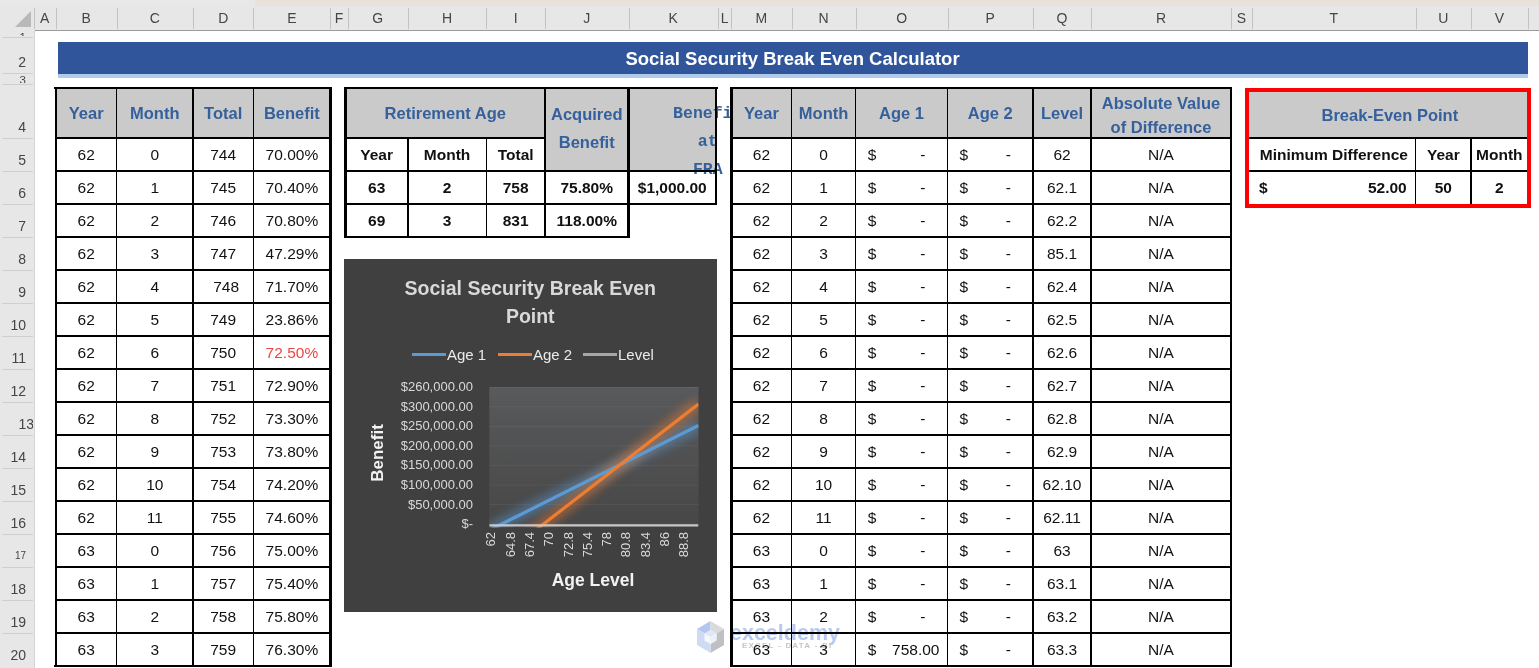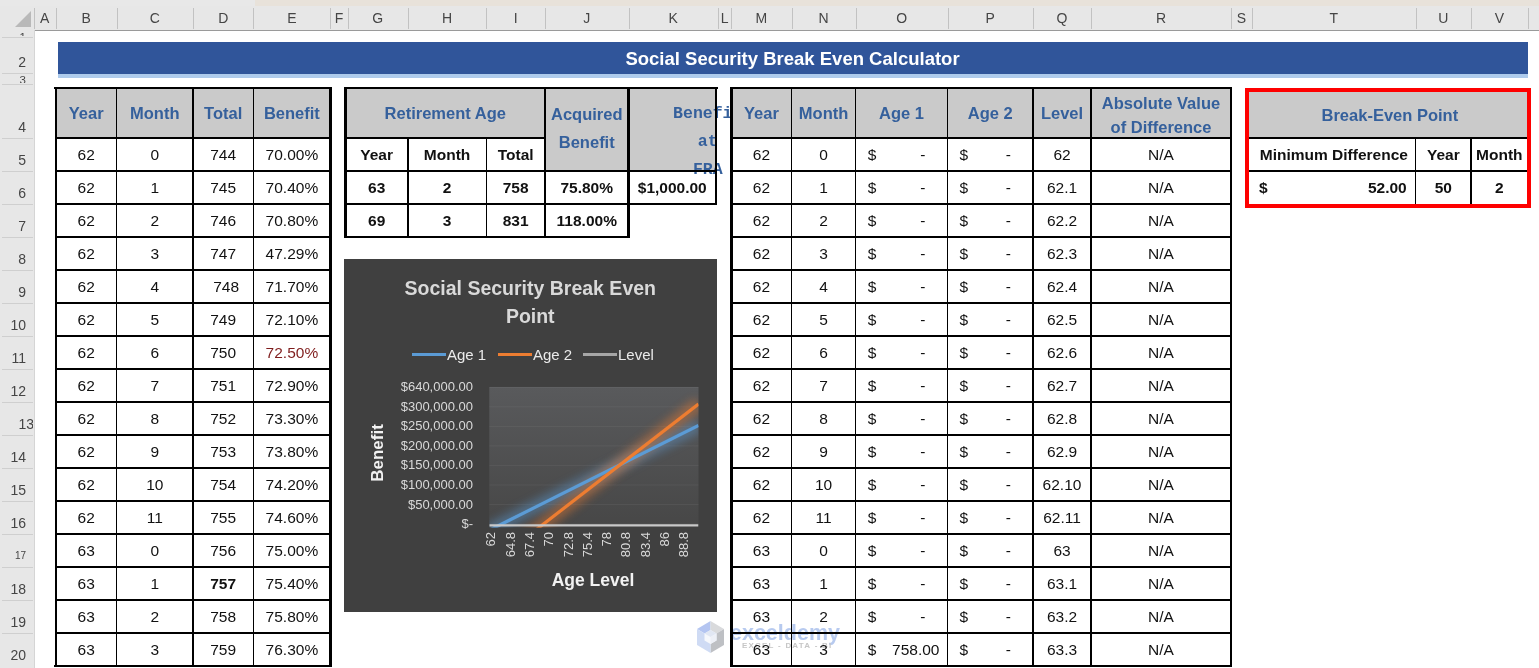--- a/index.html
+++ b/index.html
@@ -133,25 +133,25 @@
 <div class="a" style="left:116.60px;top:237.00px;width:76.40px;height:33.00px;line-height:33.00px;font-size:15.5px;font-weight:normal;color:#111;text-align:center;padding-left:0px;padding-right:0px;box-sizing:border-box;">3</div>
 <div class="a" style="left:193.00px;top:237.00px;width:60.40px;height:33.00px;line-height:33.00px;font-size:15.5px;font-weight:normal;color:#111;text-align:center;padding-left:0px;padding-right:0px;box-sizing:border-box;">747</div>
 <div class="a" style="left:253.40px;top:237.00px;width:77.00px;height:33.00px;line-height:33.00px;font-size:15.5px;font-weight:normal;color:#111;text-align:center;padding-left:0px;padding-right:0px;box-sizing:border-box;">47.29%</div>
 <div class="a" style="left:55.80px;top:270.00px;width:60.80px;height:33.00px;line-height:33.00px;font-size:15.5px;font-weight:normal;color:#111;text-align:center;padding-left:0px;padding-right:0px;box-sizing:border-box;">62</div>
 <div class="a" style="left:116.60px;top:270.00px;width:76.40px;height:33.00px;line-height:33.00px;font-size:15.5px;font-weight:normal;color:#111;text-align:center;padding-left:0px;padding-right:0px;box-sizing:border-box;">4</div>
 <div class="a" style="left:193.00px;top:270.00px;width:60.40px;height:33.00px;line-height:33.00px;font-size:15.5px;font-weight:normal;color:#111;text-align:center;padding-left:6px;padding-right:0px;box-sizing:border-box;">748</div>
 <div class="a" style="left:253.40px;top:270.00px;width:77.00px;height:33.00px;line-height:33.00px;font-size:15.5px;font-weight:normal;color:#111;text-align:center;padding-left:0px;padding-right:0px;box-sizing:border-box;">71.70%</div>
 <div class="a" style="left:55.80px;top:303.00px;width:60.80px;height:33.00px;line-height:33.00px;font-size:15.5px;font-weight:normal;color:#111;text-align:center;padding-left:0px;padding-right:0px;box-sizing:border-box;">62</div>
 <div class="a" style="left:116.60px;top:303.00px;width:76.40px;height:33.00px;line-height:33.00px;font-size:15.5px;font-weight:normal;color:#111;text-align:center;padding-left:0px;padding-right:0px;box-sizing:border-box;">5</div>
 <div class="a" style="left:193.00px;top:303.00px;width:60.40px;height:33.00px;line-height:33.00px;font-size:15.5px;font-weight:normal;color:#111;text-align:center;padding-left:0px;padding-right:0px;box-sizing:border-box;">749</div>
-<div class="a" style="left:253.40px;top:303.00px;width:77.00px;height:33.00px;line-height:33.00px;font-size:15.5px;font-weight:normal;color:#111;text-align:center;padding-left:0px;padding-right:0px;box-sizing:border-box;">72.10%</div>
+<div class="a" style="left:253.40px;top:303.00px;width:77.00px;height:33.00px;line-height:33.00px;font-size:15.5px;font-weight:normal;color:#111;text-align:center;padding-left:0px;padding-right:0px;box-sizing:border-box;">23.86%</div>
 <div class="a" style="left:55.80px;top:336.00px;width:60.80px;height:33.00px;line-height:33.00px;font-size:15.5px;font-weight:normal;color:#111;text-align:center;padding-left:0px;padding-right:0px;box-sizing:border-box;">62</div>
 <div class="a" style="left:116.60px;top:336.00px;width:76.40px;height:33.00px;line-height:33.00px;font-size:15.5px;font-weight:normal;color:#111;text-align:center;padding-left:0px;padding-right:0px;box-sizing:border-box;">6</div>
 <div class="a" style="left:193.00px;top:336.00px;width:60.40px;height:33.00px;line-height:33.00px;font-size:15.5px;font-weight:normal;color:#111;text-align:center;padding-left:0px;padding-right:0px;box-sizing:border-box;">750</div>
-<div class="a" style="left:253.40px;top:336.00px;width:77.00px;height:33.00px;line-height:33.00px;font-size:15.5px;font-weight:normal;color:#7f1d1d;text-align:center;padding-left:0px;padding-right:0px;box-sizing:border-box;">72.50%</div>
+<div class="a" style="left:253.40px;top:336.00px;width:77.00px;height:33.00px;line-height:33.00px;font-size:15.5px;font-weight:normal;color:#ef4444;text-align:center;padding-left:0px;padding-right:0px;box-sizing:border-box;">72.50%</div>
 <div class="a" style="left:55.80px;top:369.00px;width:60.80px;height:33.00px;line-height:33.00px;font-size:15.5px;font-weight:normal;color:#111;text-align:center;padding-left:0px;padding-right:0px;box-sizing:border-box;">62</div>
 <div class="a" style="left:116.60px;top:369.00px;width:76.40px;height:33.00px;line-height:33.00px;font-size:15.5px;font-weight:normal;color:#111;text-align:center;padding-left:0px;padding-right:0px;box-sizing:border-box;">7</div>
 <div class="a" style="left:193.00px;top:369.00px;width:60.40px;height:33.00px;line-height:33.00px;font-size:15.5px;font-weight:normal;color:#111;text-align:center;padding-left:0px;padding-right:0px;box-sizing:border-box;">751</div>
 <div class="a" style="left:253.40px;top:369.00px;width:77.00px;height:33.00px;line-height:33.00px;font-size:15.5px;font-weight:normal;color:#111;text-align:center;padding-left:0px;padding-right:0px;box-sizing:border-box;">72.90%</div>
 <div class="a" style="left:55.80px;top:402.00px;width:60.80px;height:33.00px;line-height:33.00px;font-size:15.5px;font-weight:normal;color:#111;text-align:center;padding-left:0px;padding-right:0px;box-sizing:border-box;">62</div>
 <div class="a" style="left:116.60px;top:402.00px;width:76.40px;height:33.00px;line-height:33.00px;font-size:15.5px;font-weight:normal;color:#111;text-align:center;padding-left:0px;padding-right:0px;box-sizing:border-box;">8</div>
 <div class="a" style="left:193.00px;top:402.00px;width:60.40px;height:33.00px;line-height:33.00px;font-size:15.5px;font-weight:normal;color:#111;text-align:center;padding-left:0px;padding-right:0px;box-sizing:border-box;">752</div>
 <div class="a" style="left:253.40px;top:402.00px;width:77.00px;height:33.00px;line-height:33.00px;font-size:15.5px;font-weight:normal;color:#111;text-align:center;padding-left:0px;padding-right:0px;box-sizing:border-box;">73.30%</div>
 <div class="a" style="left:55.80px;top:435.00px;width:60.80px;height:33.00px;line-height:33.00px;font-size:15.5px;font-weight:normal;color:#111;text-align:center;padding-left:0px;padding-right:0px;box-sizing:border-box;">62</div>
 <div class="a" style="left:116.60px;top:435.00px;width:76.40px;height:33.00px;line-height:33.00px;font-size:15.5px;font-weight:normal;color:#111;text-align:center;padding-left:0px;padding-right:0px;box-sizing:border-box;">9</div>
@@ -164,21 +164,21 @@
 <div class="a" style="left:55.80px;top:501.00px;width:60.80px;height:33.00px;line-height:33.00px;font-size:15.5px;font-weight:normal;color:#111;text-align:center;padding-left:0px;padding-right:0px;box-sizing:border-box;">62</div>
 <div class="a" style="left:116.60px;top:501.00px;width:76.40px;height:33.00px;line-height:33.00px;font-size:15.5px;font-weight:normal;color:#111;text-align:center;padding-left:0px;padding-right:0px;box-sizing:border-box;">11</div>
 <div class="a" style="left:193.00px;top:501.00px;width:60.40px;height:33.00px;line-height:33.00px;font-size:15.5px;font-weight:normal;color:#111;text-align:center;padding-left:0px;padding-right:0px;box-sizing:border-box;">755</div>
 <div class="a" style="left:253.40px;top:501.00px;width:77.00px;height:33.00px;line-height:33.00px;font-size:15.5px;font-weight:normal;color:#111;text-align:center;padding-left:0px;padding-right:0px;box-sizing:border-box;">74.60%</div>
 <div class="a" style="left:55.80px;top:534.00px;width:60.80px;height:33.00px;line-height:33.00px;font-size:15.5px;font-weight:normal;color:#111;text-align:center;padding-left:0px;padding-right:0px;box-sizing:border-box;">63</div>
 <div class="a" style="left:116.60px;top:534.00px;width:76.40px;height:33.00px;line-height:33.00px;font-size:15.5px;font-weight:normal;color:#111;text-align:center;padding-left:0px;padding-right:0px;box-sizing:border-box;">0</div>
 <div class="a" style="left:193.00px;top:534.00px;width:60.40px;height:33.00px;line-height:33.00px;font-size:15.5px;font-weight:normal;color:#111;text-align:center;padding-left:0px;padding-right:0px;box-sizing:border-box;">756</div>
 <div class="a" style="left:253.40px;top:534.00px;width:77.00px;height:33.00px;line-height:33.00px;font-size:15.5px;font-weight:normal;color:#111;text-align:center;padding-left:0px;padding-right:0px;box-sizing:border-box;">75.00%</div>
 <div class="a" style="left:55.80px;top:567.00px;width:60.80px;height:33.00px;line-height:33.00px;font-size:15.5px;font-weight:normal;color:#111;text-align:center;padding-left:0px;padding-right:0px;box-sizing:border-box;">63</div>
 <div class="a" style="left:116.60px;top:567.00px;width:76.40px;height:33.00px;line-height:33.00px;font-size:15.5px;font-weight:normal;color:#111;text-align:center;padding-left:0px;padding-right:0px;box-sizing:border-box;">1</div>
-<div class="a" style="left:193.00px;top:567.00px;width:60.40px;height:33.00px;line-height:33.00px;font-size:15.5px;font-weight:bold;color:#111;text-align:center;padding-left:0px;padding-right:0px;box-sizing:border-box;">757</div>
+<div class="a" style="left:193.00px;top:567.00px;width:60.40px;height:33.00px;line-height:33.00px;font-size:15.5px;font-weight:normal;color:#111;text-align:center;padding-left:0px;padding-right:0px;box-sizing:border-box;">757</div>
 <div class="a" style="left:253.40px;top:567.00px;width:77.00px;height:33.00px;line-height:33.00px;font-size:15.5px;font-weight:normal;color:#111;text-align:center;padding-left:0px;padding-right:0px;box-sizing:border-box;">75.40%</div>
 <div class="a" style="left:55.80px;top:600.00px;width:60.80px;height:33.00px;line-height:33.00px;font-size:15.5px;font-weight:normal;color:#111;text-align:center;padding-left:0px;padding-right:0px;box-sizing:border-box;">63</div>
 <div class="a" style="left:116.60px;top:600.00px;width:76.40px;height:33.00px;line-height:33.00px;font-size:15.5px;font-weight:normal;color:#111;text-align:center;padding-left:0px;padding-right:0px;box-sizing:border-box;">2</div>
 <div class="a" style="left:193.00px;top:600.00px;width:60.40px;height:33.00px;line-height:33.00px;font-size:15.5px;font-weight:normal;color:#111;text-align:center;padding-left:0px;padding-right:0px;box-sizing:border-box;">758</div>
 <div class="a" style="left:253.40px;top:600.00px;width:77.00px;height:33.00px;line-height:33.00px;font-size:15.5px;font-weight:normal;color:#111;text-align:center;padding-left:0px;padding-right:0px;box-sizing:border-box;">75.80%</div>
 <div class="a" style="left:55.80px;top:633.00px;width:60.80px;height:33.00px;line-height:33.00px;font-size:15.5px;font-weight:normal;color:#111;text-align:center;padding-left:0px;padding-right:0px;box-sizing:border-box;">63</div>
 <div class="a" style="left:116.60px;top:633.00px;width:76.40px;height:33.00px;line-height:33.00px;font-size:15.5px;font-weight:normal;color:#111;text-align:center;padding-left:0px;padding-right:0px;box-sizing:border-box;">3</div>
 <div class="a" style="left:193.00px;top:633.00px;width:60.40px;height:33.00px;line-height:33.00px;font-size:15.5px;font-weight:normal;color:#111;text-align:center;padding-left:0px;padding-right:0px;box-sizing:border-box;">759</div>
 <div class="a" style="left:253.40px;top:633.00px;width:77.00px;height:33.00px;line-height:33.00px;font-size:15.5px;font-weight:normal;color:#111;text-align:center;padding-left:0px;padding-right:0px;box-sizing:border-box;">76.30%</div>
 <div class="a" style="left:54.55px;top:88.00px;width:2.50px;height:578.00px;background:#000;"></div>
@@ -262,21 +262,21 @@
 <div class="a" style="left:947.50px;top:204.00px;width:85.50px;height:33.00px;line-height:33.00px;font-size:15.5px;font-weight:normal;color:#111;text-align:left;padding-left:12px;padding-right:0px;box-sizing:border-box;">$</div>
 <div class="a" style="left:947.50px;top:204.00px;width:85.50px;height:33.00px;line-height:33.00px;font-size:15.5px;font-weight:normal;color:#111;text-align:right;padding-left:0px;padding-right:22px;box-sizing:border-box;">-</div>
 <div class="a" style="left:1033.00px;top:204.00px;width:58.00px;height:33.00px;line-height:33.00px;font-size:15.5px;font-weight:normal;color:#111;text-align:center;padding-left:0px;padding-right:0px;box-sizing:border-box;">62.2</div>
 <div class="a" style="left:1091.00px;top:204.00px;width:140.00px;height:33.00px;line-height:33.00px;font-size:15.5px;font-weight:normal;color:#111;text-align:center;padding-left:0px;padding-right:0px;box-sizing:border-box;">N/A</div>
 <div class="a" style="left:731.40px;top:237.00px;width:60.10px;height:33.00px;line-height:33.00px;font-size:15.5px;font-weight:normal;color:#111;text-align:center;padding-left:0px;padding-right:0px;box-sizing:border-box;">62</div>
 <div class="a" style="left:791.50px;top:237.00px;width:64.20px;height:33.00px;line-height:33.00px;font-size:15.5px;font-weight:normal;color:#111;text-align:center;padding-left:0px;padding-right:0px;box-sizing:border-box;">3</div>
 <div class="a" style="left:855.70px;top:237.00px;width:91.80px;height:33.00px;line-height:33.00px;font-size:15.5px;font-weight:normal;color:#111;text-align:left;padding-left:12px;padding-right:0px;box-sizing:border-box;">$</div>
 <div class="a" style="left:855.70px;top:237.00px;width:91.80px;height:33.00px;line-height:33.00px;font-size:15.5px;font-weight:normal;color:#111;text-align:right;padding-left:0px;padding-right:22px;box-sizing:border-box;">-</div>
 <div class="a" style="left:947.50px;top:237.00px;width:85.50px;height:33.00px;line-height:33.00px;font-size:15.5px;font-weight:normal;color:#111;text-align:left;padding-left:12px;padding-right:0px;box-sizing:border-box;">$</div>
 <div class="a" style="left:947.50px;top:237.00px;width:85.50px;height:33.00px;line-height:33.00px;font-size:15.5px;font-weight:normal;color:#111;text-align:right;padding-left:0px;padding-right:22px;box-sizing:border-box;">-</div>
-<div class="a" style="left:1033.00px;top:237.00px;width:58.00px;height:33.00px;line-height:33.00px;font-size:15.5px;font-weight:normal;color:#111;text-align:center;padding-left:0px;padding-right:0px;box-sizing:border-box;">62.3</div>
+<div class="a" style="left:1033.00px;top:237.00px;width:58.00px;height:33.00px;line-height:33.00px;font-size:15.5px;font-weight:normal;color:#111;text-align:center;padding-left:0px;padding-right:0px;box-sizing:border-box;">85.1</div>
 <div class="a" style="left:1091.00px;top:237.00px;width:140.00px;height:33.00px;line-height:33.00px;font-size:15.5px;font-weight:normal;color:#111;text-align:center;padding-left:0px;padding-right:0px;box-sizing:border-box;">N/A</div>
 <div class="a" style="left:731.40px;top:270.00px;width:60.10px;height:33.00px;line-height:33.00px;font-size:15.5px;font-weight:normal;color:#111;text-align:center;padding-left:0px;padding-right:0px;box-sizing:border-box;">62</div>
 <div class="a" style="left:791.50px;top:270.00px;width:64.20px;height:33.00px;line-height:33.00px;font-size:15.5px;font-weight:normal;color:#111;text-align:center;padding-left:0px;padding-right:0px;box-sizing:border-box;">4</div>
 <div class="a" style="left:855.70px;top:270.00px;width:91.80px;height:33.00px;line-height:33.00px;font-size:15.5px;font-weight:normal;color:#111;text-align:left;padding-left:12px;padding-right:0px;box-sizing:border-box;">$</div>
 <div class="a" style="left:855.70px;top:270.00px;width:91.80px;height:33.00px;line-height:33.00px;font-size:15.5px;font-weight:normal;color:#111;text-align:right;padding-left:0px;padding-right:22px;box-sizing:border-box;">-</div>
 <div class="a" style="left:947.50px;top:270.00px;width:85.50px;height:33.00px;line-height:33.00px;font-size:15.5px;font-weight:normal;color:#111;text-align:left;padding-left:12px;padding-right:0px;box-sizing:border-box;">$</div>
 <div class="a" style="left:947.50px;top:270.00px;width:85.50px;height:33.00px;line-height:33.00px;font-size:15.5px;font-weight:normal;color:#111;text-align:right;padding-left:0px;padding-right:22px;box-sizing:border-box;">-</div>
 <div class="a" style="left:1033.00px;top:270.00px;width:58.00px;height:33.00px;line-height:33.00px;font-size:15.5px;font-weight:normal;color:#111;text-align:center;padding-left:0px;padding-right:0px;box-sizing:border-box;">62.4</div>
 <div class="a" style="left:1091.00px;top:270.00px;width:140.00px;height:33.00px;line-height:33.00px;font-size:15.5px;font-weight:normal;color:#111;text-align:center;padding-left:0px;padding-right:0px;box-sizing:border-box;">N/A</div>
 <div class="a" style="left:731.40px;top:303.00px;width:60.10px;height:33.00px;line-height:33.00px;font-size:15.5px;font-weight:normal;color:#111;text-align:center;padding-left:0px;padding-right:0px;box-sizing:border-box;">62</div>
@@ -407,21 +407,21 @@
 <div class="a" style="left:1248.50px;top:170.25px;width:279.00px;height:1.50px;background:#000;"></div>
 <div class="a" style="left:1244.5px;top:88px;width:286.5px;height:119.5px;border:4px solid #fe0000;box-sizing:border-box;"></div>
 <div class="a" style="left:343.5px;top:259px;width:373.5px;height:353px;background:#404040;"></div>
 <div class="a ct" style="left:343.5px;top:273.5px;width:373.5px;font-size:19.5px;font-weight:bold;color:#d9d9d9;line-height:28px;">Social Security Break Even<br>Point</div>
 <div class="a" style="left:412px;top:352.5px;width:34px;height:3.6px;background:#5b9bd5;"></div>
 <div class="a" style="left:447px;top:345px;width:40px;height:19px;line-height:19px;font-size:15px;color:#eaeaea;">Age 1</div>
 <div class="a" style="left:497.5px;top:352.5px;width:34px;height:3.6px;background:#ed7d31;"></div>
 <div class="a" style="left:533px;top:345px;width:40px;height:19px;line-height:19px;font-size:15px;color:#eaeaea;">Age 2</div>
 <div class="a" style="left:583px;top:352.5px;width:34px;height:3.6px;background:#a6a6a6;"></div>
 <div class="a" style="left:618px;top:345px;width:40px;height:19px;line-height:19px;font-size:15px;color:#eaeaea;">Level</div>
-<div class="a" style="left:380px;top:378.3px;width:93px;height:18px;line-height:18px;font-size:13px;color:#d9d9d9;text-align:right;">$640,000.00</div>
+<div class="a" style="left:380px;top:378.3px;width:93px;height:18px;line-height:18px;font-size:13px;color:#d9d9d9;text-align:right;">$260,000.00</div>
 <div class="a" style="left:380px;top:397.8px;width:93px;height:18px;line-height:18px;font-size:13px;color:#d9d9d9;text-align:right;">$300,000.00</div>
 <div class="a" style="left:380px;top:417.4px;width:93px;height:18px;line-height:18px;font-size:13px;color:#d9d9d9;text-align:right;">$250,000.00</div>
 <div class="a" style="left:380px;top:436.9px;width:93px;height:18px;line-height:18px;font-size:13px;color:#d9d9d9;text-align:right;">$200,000.00</div>
 <div class="a" style="left:380px;top:456.4px;width:93px;height:18px;line-height:18px;font-size:13px;color:#d9d9d9;text-align:right;">$150,000.00</div>
 <div class="a" style="left:380px;top:476.0px;width:93px;height:18px;line-height:18px;font-size:13px;color:#d9d9d9;text-align:right;">$100,000.00</div>
 <div class="a" style="left:380px;top:495.5px;width:93px;height:18px;line-height:18px;font-size:13px;color:#d9d9d9;text-align:right;">$50,000.00</div>
 <div class="a" style="left:380px;top:515.0px;width:93px;height:18px;line-height:18px;font-size:13px;color:#d9d9d9;text-align:right;">$-</div>
 <svg class="a" style="left:343.5px;top:259px;" width="373.5" height="353" viewBox="0 0 373.5 353">
 <defs>
 <linearGradient id="pg" x1="0" y1="0" x2="0" y2="1">

